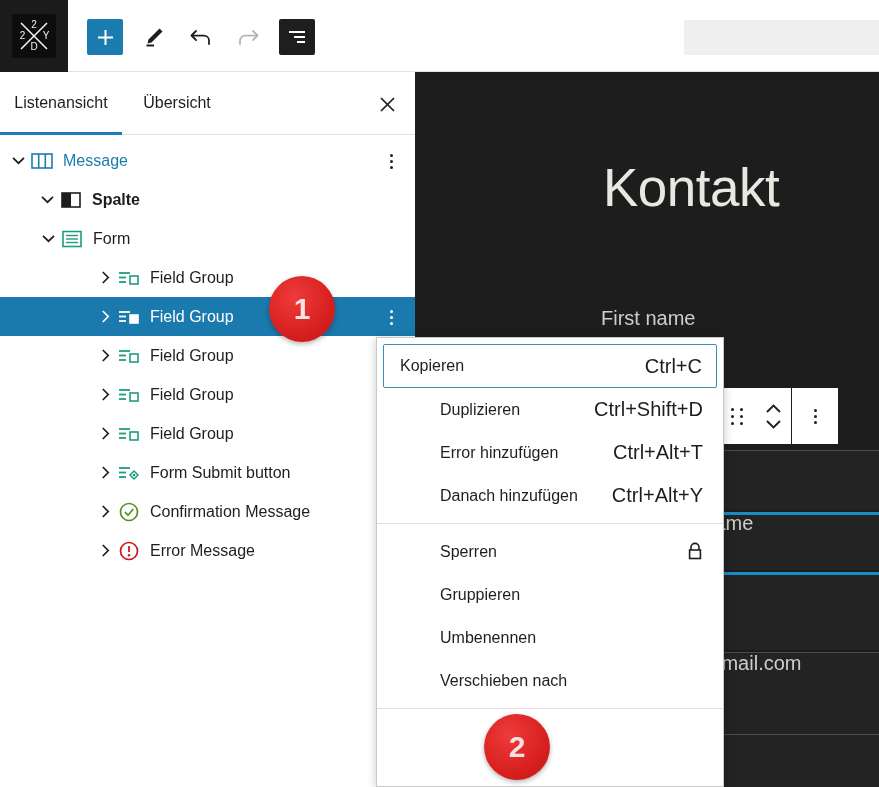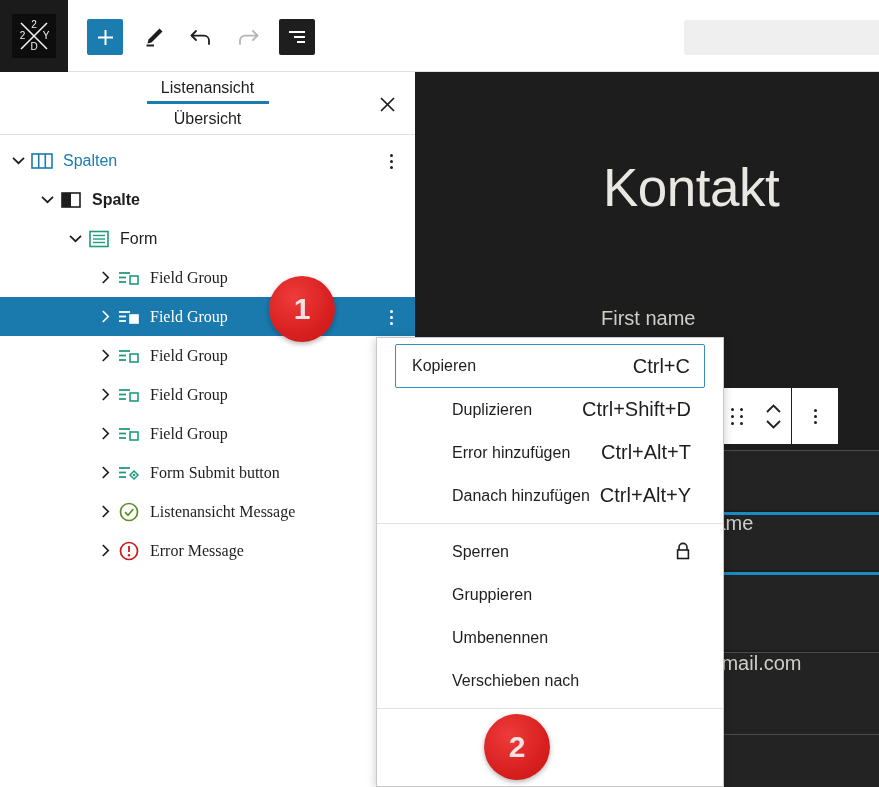--- a/index.html
+++ b/index.html
@@ -94,21 +94,21 @@
     background: #efefef; border-radius: 3px;
   }
 
   
   .sidebar {
     position: absolute; left: 0; top: 72px; width: 415px; height: 715px;
     background: #ffffff;
   }
   .tabs {
     position: relative; height: 63px; border-bottom: 1px solid #e0e0e0;
-    display: flex; align-items: center; flex-direction: column;
+    display: flex; align-items: center;
   }
   .tab {
     height: 62px; display: flex; align-items: center; justify-content: center;
     font-size: 16px; color: #1e1e1e; padding: 0 20px; position: relative;
   }
   .tab.active::after {
     content: ""; position: absolute; left: 0; right: 0; bottom: -1px;
     height: 3px; background: #1b7cb0;
   }
   .tab-0 { width: 122px; padding: 0; }
@@ -140,31 +140,31 @@
     position: absolute; right: 14px; top: 10px; width: 20px; height: 20px;
     display: flex; flex-direction: column; gap: 3px; align-items: center; justify-content: center;
   }
   .row-kebab i { width: 3px; height: 3px; background: #1e1e1e; border-radius: 50%; display: block; }
   .row.selected .row-kebab i { background: #ffffff; }
   .blue-text { color: #1b7cb0; }
 
   
   .ind-0 { padding-left: 6px; }
   .ind-1 { padding-left: 35px; font-weight: bold; }
-  .ind-2 { padding-left: 63px; }
-  .ind-3 { padding-left: 93px; font-family: Liberation Serif, serif; }
+  .ind-2 { padding-left: 36px; }
+  .ind-3 { padding-left: 93px; }
 
   
   .ctx {
     position: absolute; left: 376px; top: 337px; width: 348px; height: 450px;
     background: #ffffff; border: 1px solid #c9c9c9;
     box-shadow: 0 2px 9px rgba(0,0,0,0.22);
     z-index: 50;
   }
-  .ctx-group { padding: 6px 12px; }
+  .ctx-group { padding: 6px 0; }
   .ctx-item {
     height: 43px; display: flex; align-items: center; justify-content: space-between;
     padding: 0 20px 0 22px; font-size: 16px; color: #1e1e1e; margin-left: 41px;
   }
   .ctx-item.focused {
     border: 1.5px solid #3c8dbc; border-radius: 2px;
     margin: 0 6px; padding: 0 14px 0 16px; height: 44px;
   }
   .ctx-shortcut { color: #1e1e1e; font-size: 20px; }
   .ctx-sep { height: 1px; background: #e0e0e0; }
@@ -316,21 +316,21 @@
               <path d="M1 1.8 L6.5 7.2 L12 1.8" fill="none" stroke="currentColor" stroke-width="1.7"></path>
             </svg>
           </span>
           <span class="ico">
             <svg width="22" height="20" viewBox="0 0 22 20">
               <rect x="1" y="3" width="20" height="14" fill="none" stroke="#1b7cb0" stroke-width="1.6"></rect>
               <line x1="7.7" y1="3" x2="7.7" y2="17" stroke="#1b7cb0" stroke-width="1.6"></line>
               <line x1="14.3" y1="3" x2="14.3" y2="17" stroke="#1b7cb0" stroke-width="1.6"></line>
             </svg>
           </span>
-          <span class="lbl blue-text">Spalten</span>
+          <span class="lbl blue-text">Message</span>
           <span class="row-kebab">
             <i></i>
             <i></i>
             <i></i>
           </span>
         </div>
         <div class="row ind-1">
           <span class="chev">
             <svg width="13" height="9" viewBox="0 0 13 9">
               <path d="M1 1.8 L6.5 7.2 L12 1.8" fill="none" stroke="currentColor" stroke-width="1.7"></path>
@@ -467,21 +467,21 @@
             <svg width="9" height="13" viewBox="0 0 9 13">
               <path d="M1.8 1 L7.2 6.5 L1.8 12" fill="none" stroke="currentColor" stroke-width="1.7"></path>
             </svg>
           </span>
           <span class="ico">
             <svg width="22" height="22" viewBox="0 0 22 22">
               <circle cx="11" cy="11" r="8.5" fill="none" stroke="#5a8f28" stroke-width="1.7"></circle>
               <path d="M7 11.2 L10 14.2 L15.3 8" fill="none" stroke="#5a8f28" stroke-width="1.7"></path>
             </svg>
           </span>
-          <span class="lbl">Listenansicht Message</span>
+          <span class="lbl">Confirmation Message</span>
         </div>
         <div class="row ind-3">
           <span class="chev">
             <svg width="9" height="13" viewBox="0 0 9 13">
               <path d="M1.8 1 L7.2 6.5 L1.8 12" fill="none" stroke="currentColor" stroke-width="1.7"></path>
             </svg>
           </span>
           <span class="ico">
             <svg width="22" height="22" viewBox="0 0 22 22">
               <circle cx="11" cy="11" r="8.5" fill="none" stroke="#cc1818" stroke-width="1.7"></circle>

